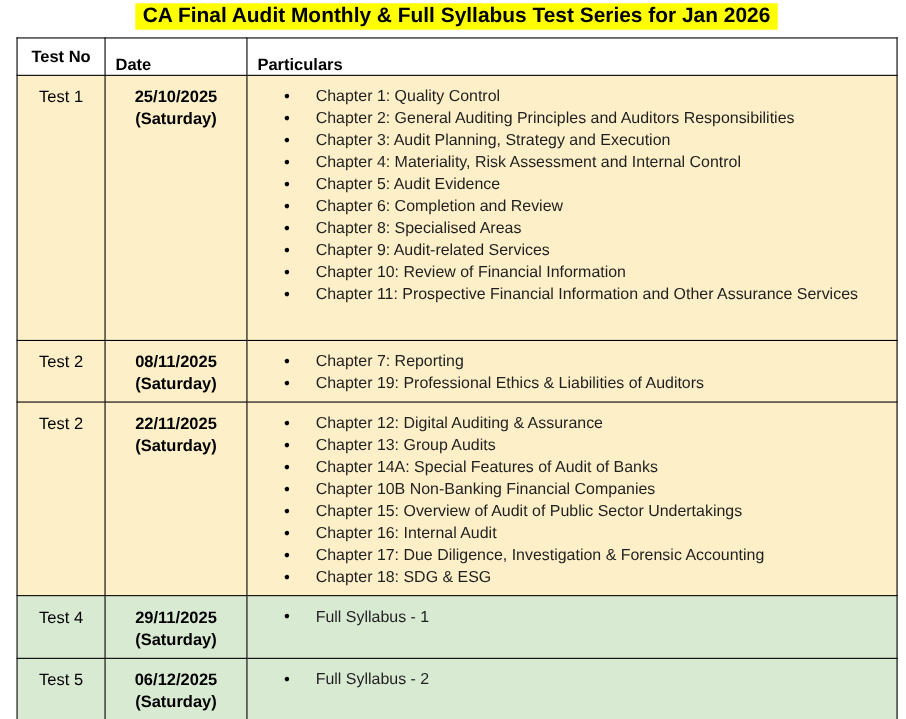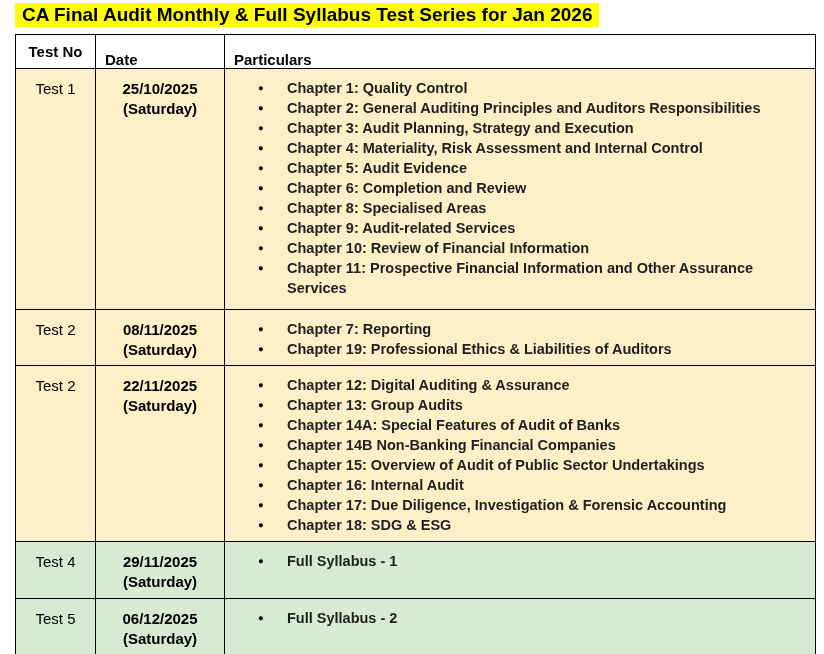--- a/index.html
+++ b/index.html
@@ -7,21 +7,21 @@
     width: 824px; height: 654px;
     background: #ffffff;
     font-family: "Liberation Sans", "DejaVu Sans", sans-serif;
     color: #000;
     overflow: hidden;
   }
   .page { width: 824px; height: 654px; }
   .title-wrap {
     width: 800px;
     margin: 3px 0 0 15px;
-    text-align: left;
+    text-align: center;
     height: 27px;
   }
   .title-highlight {
     display: inline-block;
     background: var(--highlight, #FFFF00);
     font-weight: bold;
     font-size: 19px;
     line-height: 24px;
     padding: 0 7px;
     color: #000;
@@ -58,21 +58,21 @@
     line-height: 20px;
   }
   td.date {
     text-align: center;
     font-weight: bold;
     font-size: 15px;
     padding-top: 10px;
     line-height: 20px;
   }
   td.date .dline { display: block; }
-  td.particulars { padding: 9px 10px 6px 5px; font-weight: bold; }
+  td.particulars { padding: 9px 10px 6px 5px; }
   td.particulars ul { list-style: none; }
   td.particulars li {
     position: relative;
     padding-left: 57px;
     font-size: 14.5px;
     line-height: 20px;
     color: #1f1f1f;
   }
   td.particulars li::before {
     content: "\25CF";
@@ -154,21 +154,21 @@
       <td class="testno">Test 2</td>
       <td class="date">
         <span class="dline">22/11/2025</span>
         <span class="dline">(Saturday)</span>
       </td>
       <td class="particulars">
         <ul>
               <li>Chapter 12: Digital Auditing &amp; Assurance</li>
               <li>Chapter 13: Group Audits</li>
               <li>Chapter 14A: Special Features of Audit of Banks</li>
-              <li>Chapter 14B Non-Banking Financial Companies</li>
+              <li>Chapter 10B Non-Banking Financial Companies</li>
               <li>Chapter 15: Overview of Audit of Public Sector Undertakings</li>
               <li>Chapter 16: Internal Audit</li>
               <li>Chapter 17: Due Diligence, Investigation &amp; Forensic Accounting</li>
               <li>Chapter 18: SDG &amp; ESG</li>
             </ul>
       </td>
     </tr>
 
     <tr class="r4 row-green">
       <td class="testno">Test 4</td>

